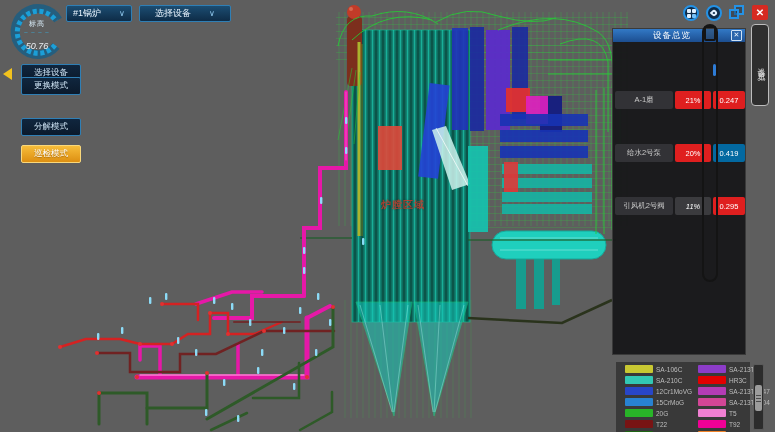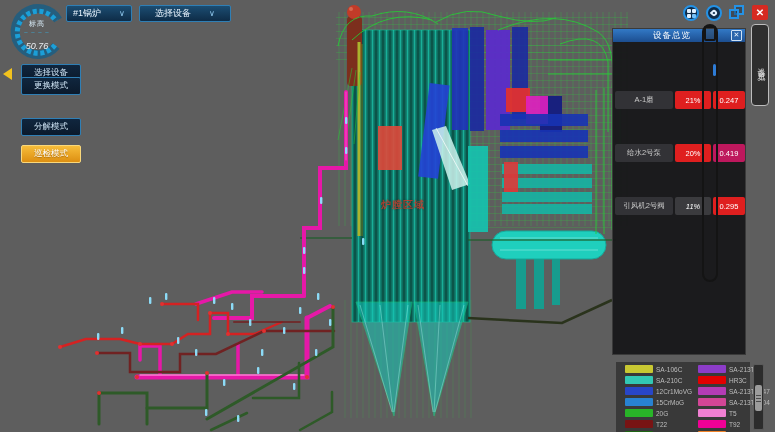--- a/index.html
+++ b/index.html
@@ -318,21 +318,21 @@
   </div>
   <div id="panel-rows">
     <div class="trow">
       <span class="chip name">A-1磨</span>
       <span class="chip rate" style="background: rgb(223, 31, 31);">21%</span>
       <span class="chip prob" style="background: rgb(223, 31, 31);">0.247</span>
     </div>
     <div class="trow">
       <span class="chip name">给水2号泵</span>
       <span class="chip rate" style="background: rgb(223, 31, 31);">20%</span>
-      <span class="chip prob" style="background: #be185d;">0.419</span>
+      <span class="chip prob" style="background: #0369a1;">0.419</span>
     </div>
     <div class="trow">
       <span class="chip name">引风机2号阀</span>
       <span class="chip rate" style="background: rgb(59, 59, 62); font-style: italic;">11%</span>
       <span class="chip prob" style="background: rgb(223, 31, 31);">0.295</span>
     </div>
   </div>
 </div>
 
 <div class="abs" id="view-slider"></div>

